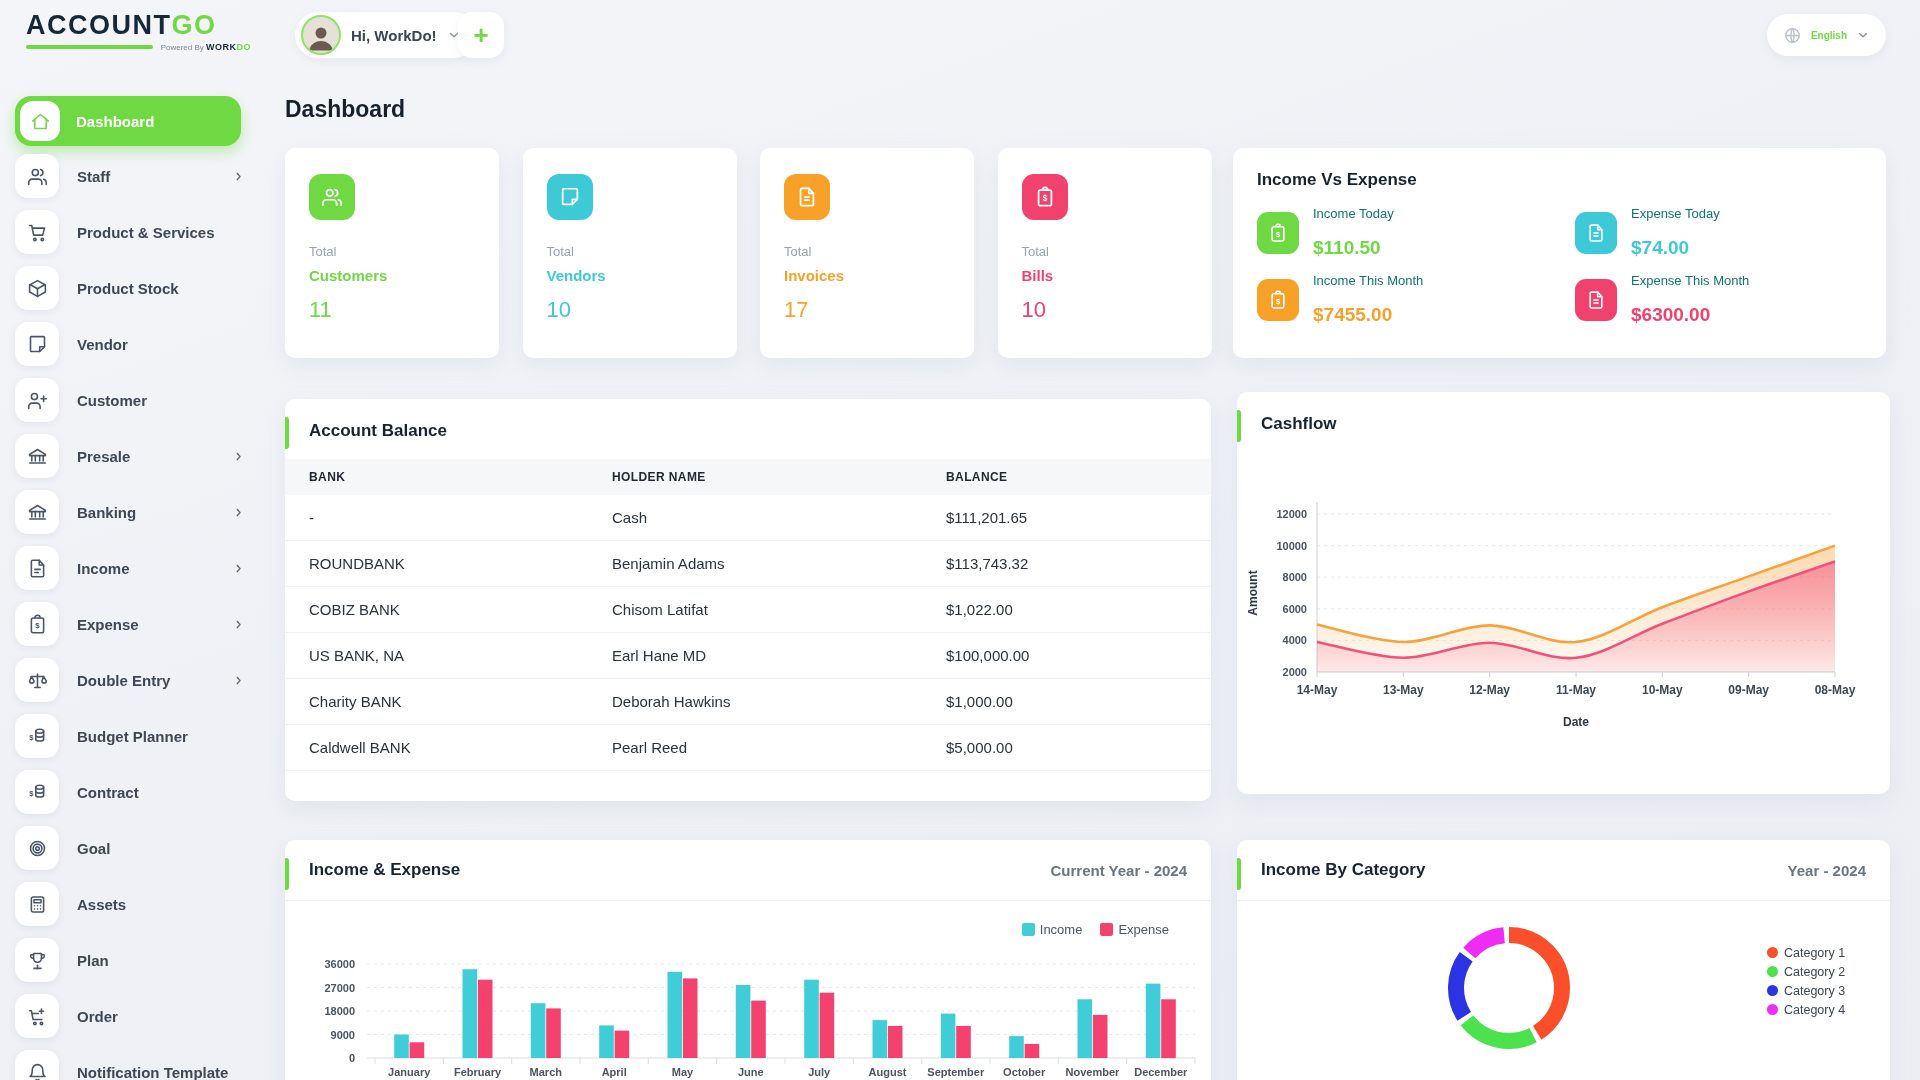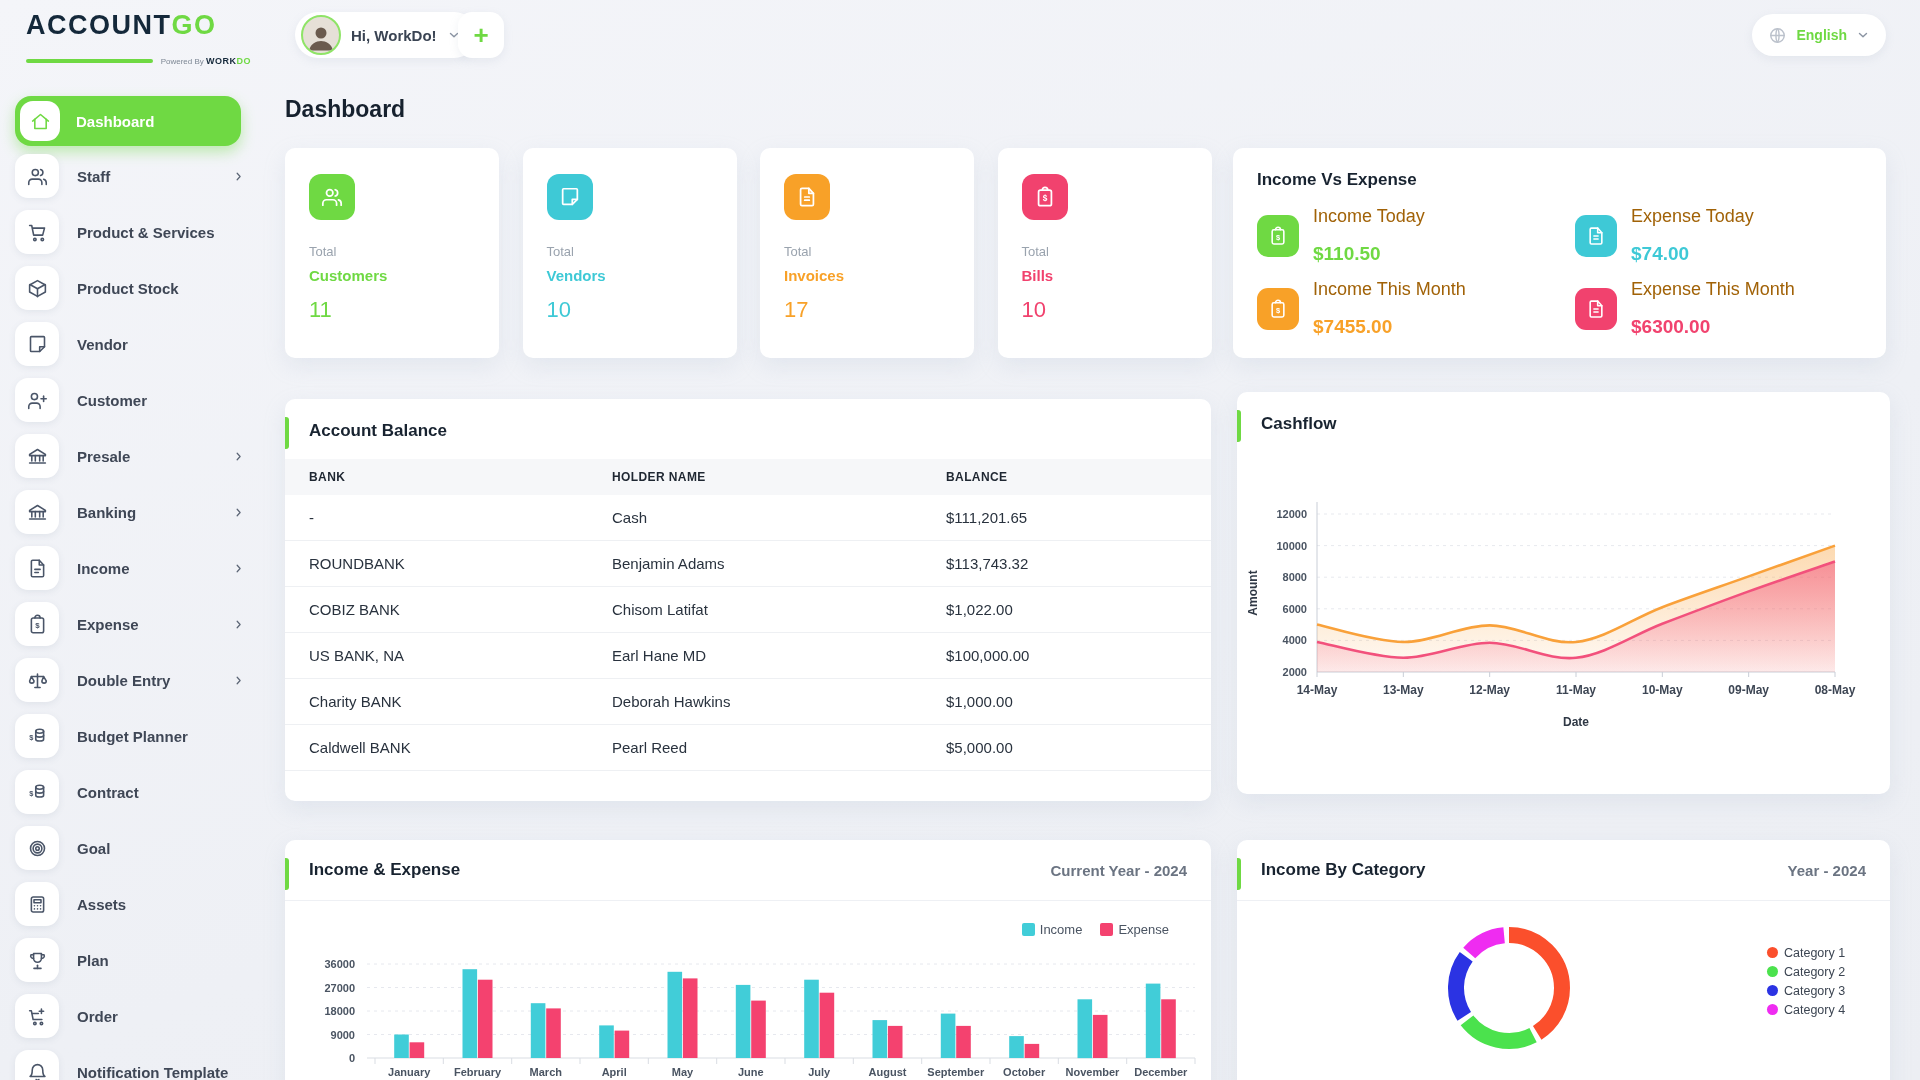--- a/index.html
+++ b/index.html
@@ -4,41 +4,41 @@
 <style>
   html,body{margin:0;padding:0;width:1920px;height:1080px;overflow:hidden;
     background:linear-gradient(160deg,#f4f5f9 0%,#eef0f5 60%,#ecEEf3 100%);
     font-family:"Liberation Sans",sans-serif;color:#2c3144;}
   
   .topbar{position:absolute;top:0;left:0;width:1920px;height:70px;}
   .logo{position:absolute;left:26px;top:10px;width:225px;}
   .logo-text{font-weight:800;font-size:27px;letter-spacing:1.5px;line-height:30px;}
   .lt-dark{color:#14283a;}
   .lt-green{color:#6fd943;}
-  .logo-sub{display:flex;align-items:center;margin-top:16px;}
+  .logo-sub{display:flex;align-items:center;margin-top:2px;}
   .logo-bar{height:4px;width:130px;background:#6fd943;border-radius:2px;}
   .powered{margin-left:8px;font-size:8px;color:#7d8794;white-space:nowrap;}
   .powered b{font-size:9px;color:#14283a;letter-spacing:.5px;}
   .powered b .pw-green{color:#6fd943;}
   .user-pill{position:absolute;left:295px;top:12px;height:46px;background:#fff;border-radius:24px;
     display:flex;align-items:center;gap:10px;padding:0 16px 0 6px;border:none;cursor:pointer;
     box-shadow:0 3px 10px rgba(150,160,185,.14);font-family:inherit;}
   .avatar{width:36px;height:36px;border-radius:50%;background:#e6e0d7;border:2px solid #8fe467;
     display:flex;align-items:center;justify-content:center;overflow:hidden;}
   .avatar svg{width:30px;height:30px;margin-top:6px;}
   .user-name{font-size:15px;font-weight:600;color:#3a4453;}
   .chev{width:14px;height:14px;color:#8a93a2;}
   .plus-btn{position:absolute;left:458px;top:12px;width:46px;height:46px;background:#fff;border:none;
     border-radius:14px;box-shadow:0 3px 10px rgba(150,160,185,.14);color:#6fd943;font-size:26px;
     font-weight:600;cursor:pointer;line-height:44px;text-align:center;padding:0;font-family:inherit;}
   .lang-pill{position:absolute;right:34px;top:14px;height:42px;background:#fff;border:none;border-radius:21px;
     display:flex;align-items:center;gap:9px;padding:0 16px;cursor:pointer;
     box-shadow:0 3px 10px rgba(150,160,185,.14);font-family:inherit;}
   .globe{width:19px;height:19px;color:#bcc2cc;}
-  .lang-label{font-size:14px;font-weight:600;color:#6fd943;}
+  .lang-label{font-size:10px;font-weight:600;color:#6fd943;}
   
   #sidebar{position:absolute;left:15px;top:96px;width:250px;}
   .side-item{display:flex;align-items:center;height:44px;margin-bottom:12px;width:240px;cursor:pointer;}
   .icon-box{width:44px;height:44px;background:#fff;border-radius:13px;box-shadow:0 2px 7px rgba(90,105,130,.10);
     display:flex;align-items:center;justify-content:center;color:#4a5568;flex:none;}
   .icon-box svg{width:21px;height:21px;}
   .side-label{margin-left:18px;font-size:15px;font-weight:600;color:#3f4756;white-space:nowrap;}
   .side-chev{margin-left:auto;margin-right:10px;width:13px;height:13px;color:#5b6575;}
   .side-chev svg{width:13px;height:13px;display:block;}
   .side-item.active{background:#6fd943;height:50px;border-radius:16px;width:226px;
@@ -56,21 +56,21 @@
   .stat-label{margin-top:8px;font-size:15px;font-weight:600;}
   .stat-value{margin-top:13px;font-size:22px;font-weight:400;}
   
   .ive-card{left:1233px;top:148px;width:653px;height:210px;box-sizing:border-box;padding:22px 24px;}
   .ive-title{font-size:17px;font-weight:700;color:#182330;}
   .ive-grid{margin-top:16px;display:grid;grid-auto-flow:column;grid-template-rows:auto auto;
     grid-template-columns:318px auto;row-gap:14px;}
   .ive-item{display:flex;align-items:center;gap:14px;}
   .ive-ic{width:42px;height:42px;border-radius:11px;display:flex;align-items:center;justify-content:center;color:#fff;flex:none;}
   .ive-ic svg{width:20px;height:20px;}
-  .ive-label{font-size:18px;color:#a16207;}
+  .ive-label{font-size:13px;color:#0f766e;}
   .ive-value{margin-top:16px;font-size:19px;font-weight:700;}
   
   .accent{position:absolute;left:0;top:18px;width:4px;height:32px;background:#6fd943;border-radius:0 3px 3px 0;}
   .card-title{font-size:17px;font-weight:700;color:#182330;}
   .card-head{height:60px;display:flex;align-items:center;justify-content:space-between;
     padding:0 24px;border-bottom:1px solid #eef0f4;}
   .card-sub{font-size:15px;font-weight:700;color:#6b7482;}
   
   .table-card{left:285px;top:399px;width:926px;height:402px;overflow:hidden;}
   .table-card .card-title{padding:22px 24px 18px;}

